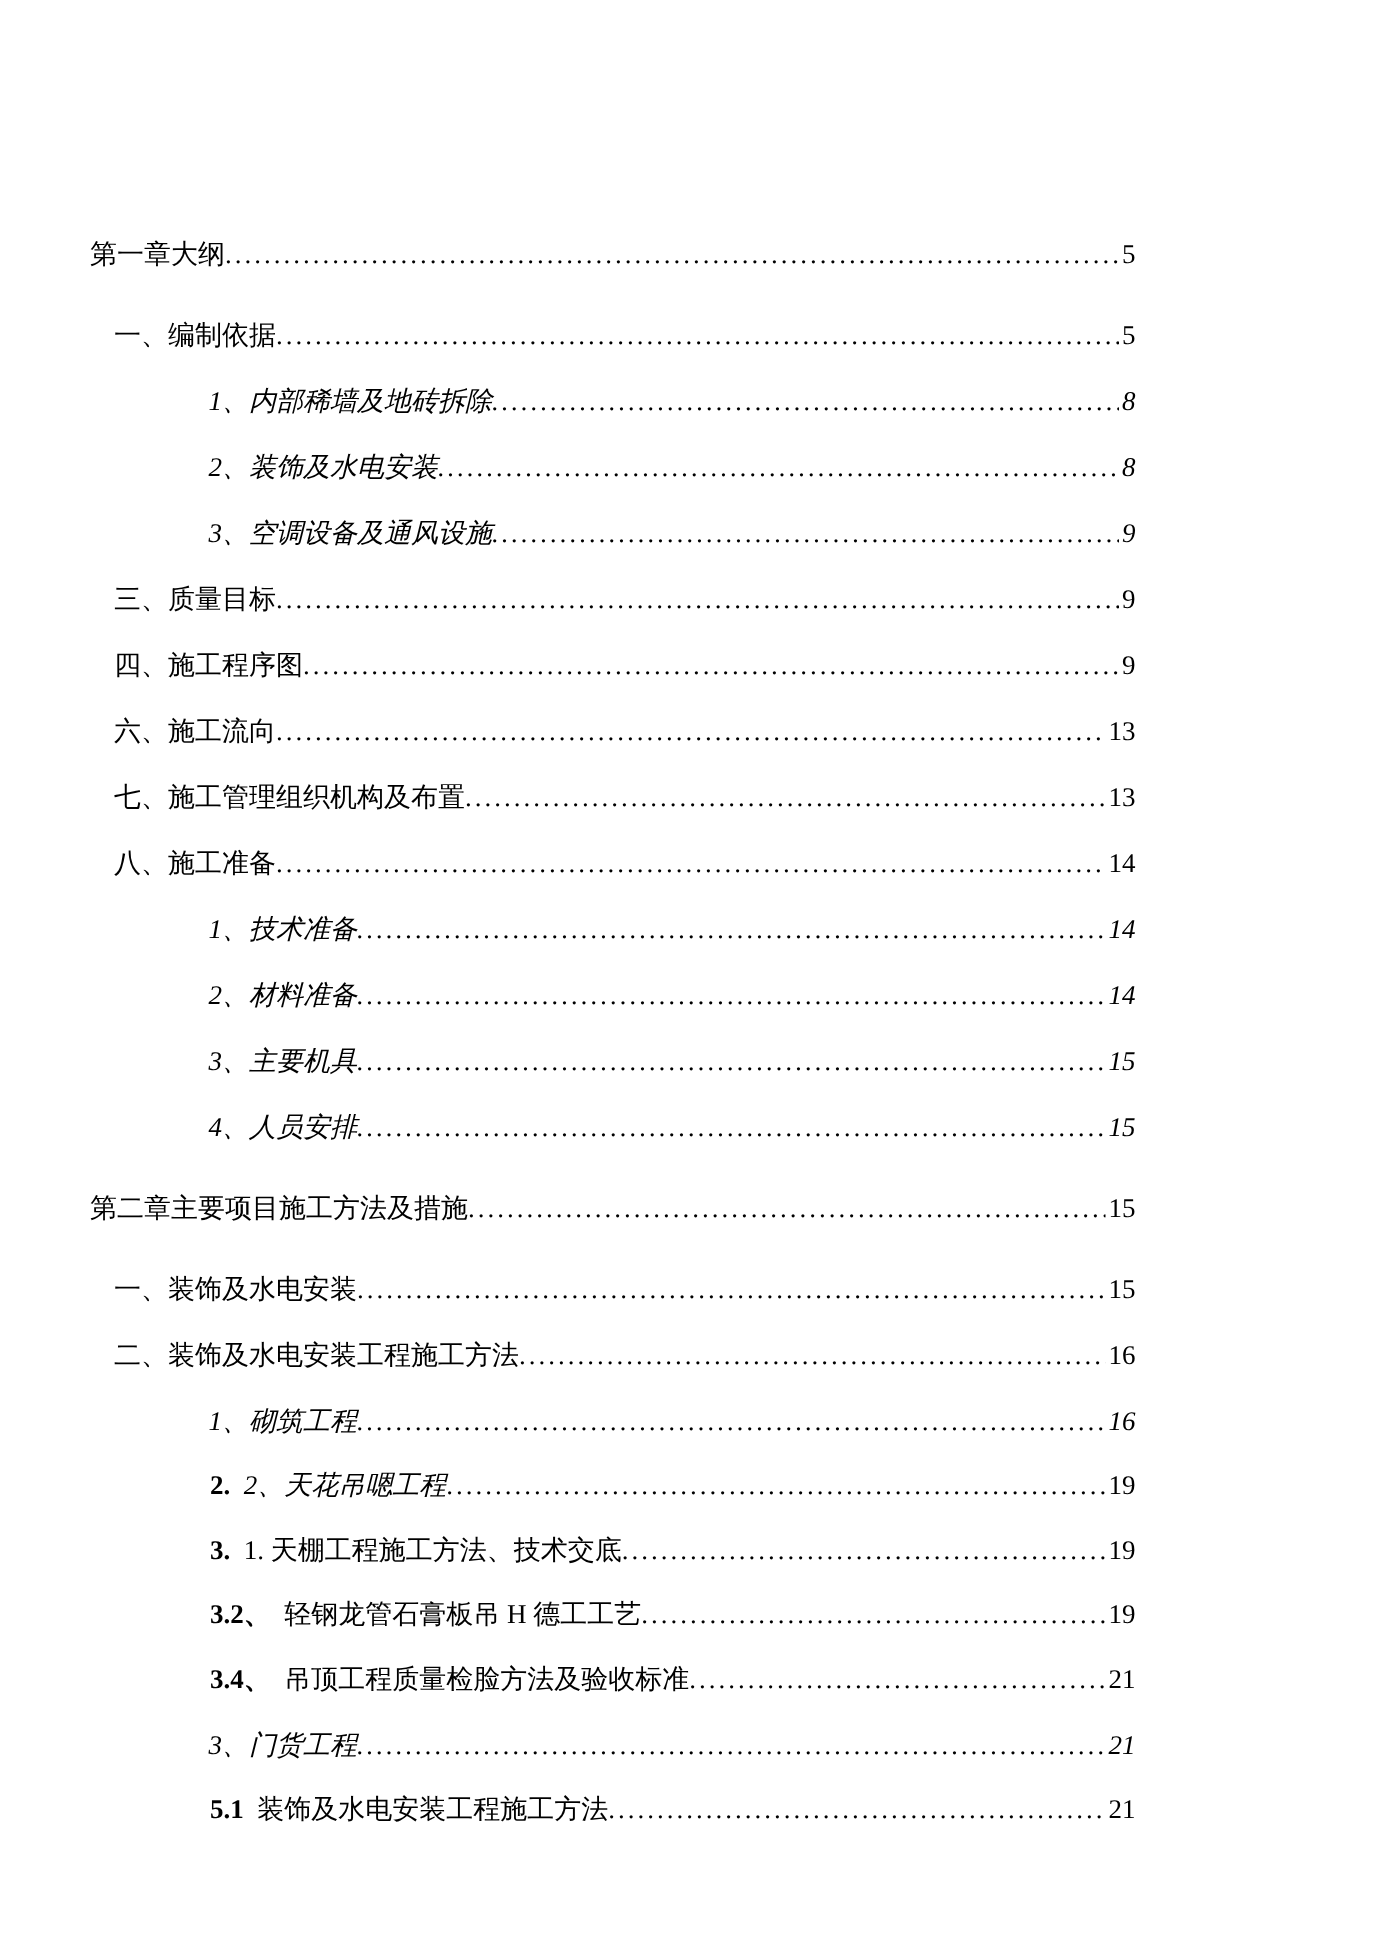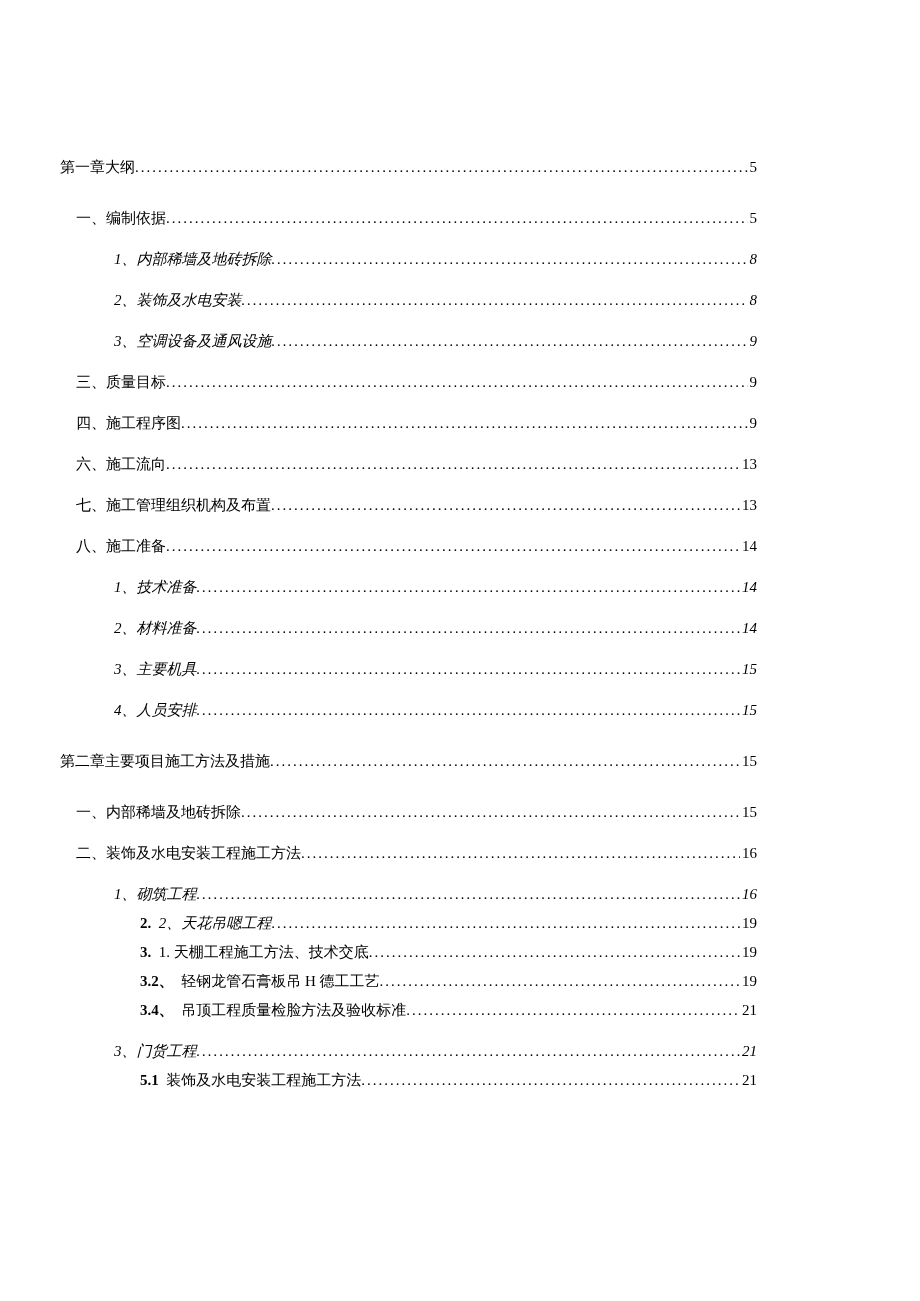--- a/index.html
+++ b/index.html
@@ -8,21 +8,21 @@
     background: #fff;
     width: 920px;
   }
   .page {
     width: 817px;
     height: 1301px;
     box-sizing: border-box;
     padding: 160px 60px 100px 60px;
     font-family: "SimSun", "Songti SC", "STSong", serif;
     color: #000;
-    font-size: 15px;
+    font-size: 18px;
   }
   .toc-line {
     display: flex;
     align-items: baseline;
     white-space: nowrap;
     line-height: 1.0;
   }
   .toc-label {
     flex: 0 0 auto;
   }
@@ -36,22 +36,22 @@
   .toc-leader::after {
     content: ".........................................................................................................................................................................................................";
   }
   .toc-page {
     flex: 0 0 auto;
     padding-left: 2px;
     font-family: "SimSun", serif;
   }
   .lvl1 { margin-left: 0px;  margin-top: 16px; margin-bottom: 16px; }
   .lvl2 { margin-left: 16px; margin-top: 26px; margin-bottom: 14px; }
-  .lvl3 { margin-left: 54px; margin-top: 26px; margin-bottom: 14px; font-style: italic; }
-  .lvl4 { margin-left: 80px; margin-top: 14px; margin-bottom: 14px; }
+  .lvl3 { margin-left: 79px; margin-top: 26px; margin-bottom: 14px; font-style: italic; }
+  .lvl4 { margin-left: 80px; margin-top: 25px; margin-bottom: 14px; }
   .lvl4 .toc-label { font-weight: bold; }
   .lvl4 .toc-leader::after {
     content: ".........................................................................................................................................................................................................";
     font-weight: normal;
   }
   .lvl4 .num { font-weight: bold; font-family: "Times New Roman", serif; font-style: normal; }
   .lvl4 .txt { font-weight: normal; }
   .gap-chapter { margin-top: 36px; }
   .first { margin-top: 0; }
 </style>
@@ -129,21 +129,21 @@
         <span class="toc-label">4、人员安排</span>
         <span class="toc-leader"></span>
         <span class="toc-page">15</span>
       </div>
       <div class="toc-line lvl1 gap-chapter">
         <span class="toc-label">第二章主要项目施工方法及措施</span>
         <span class="toc-leader"></span>
         <span class="toc-page">15</span>
       </div>
       <div class="toc-line lvl2 gap-chapter">
-        <span class="toc-label">一、内部稀墙及地砖拆除</span>
+        <span class="toc-label">一、装饰及水电安装</span>
         <span class="toc-leader"></span>
         <span class="toc-page">15</span>
       </div>
       <div class="toc-line lvl2">
         <span class="toc-label">二、装饰及水电安装工程施工方法</span>
         <span class="toc-leader"></span>
         <span class="toc-page">16</span>
       </div>
       <div class="toc-line lvl3">
         <span class="toc-label">1、砌筑工程</span>

